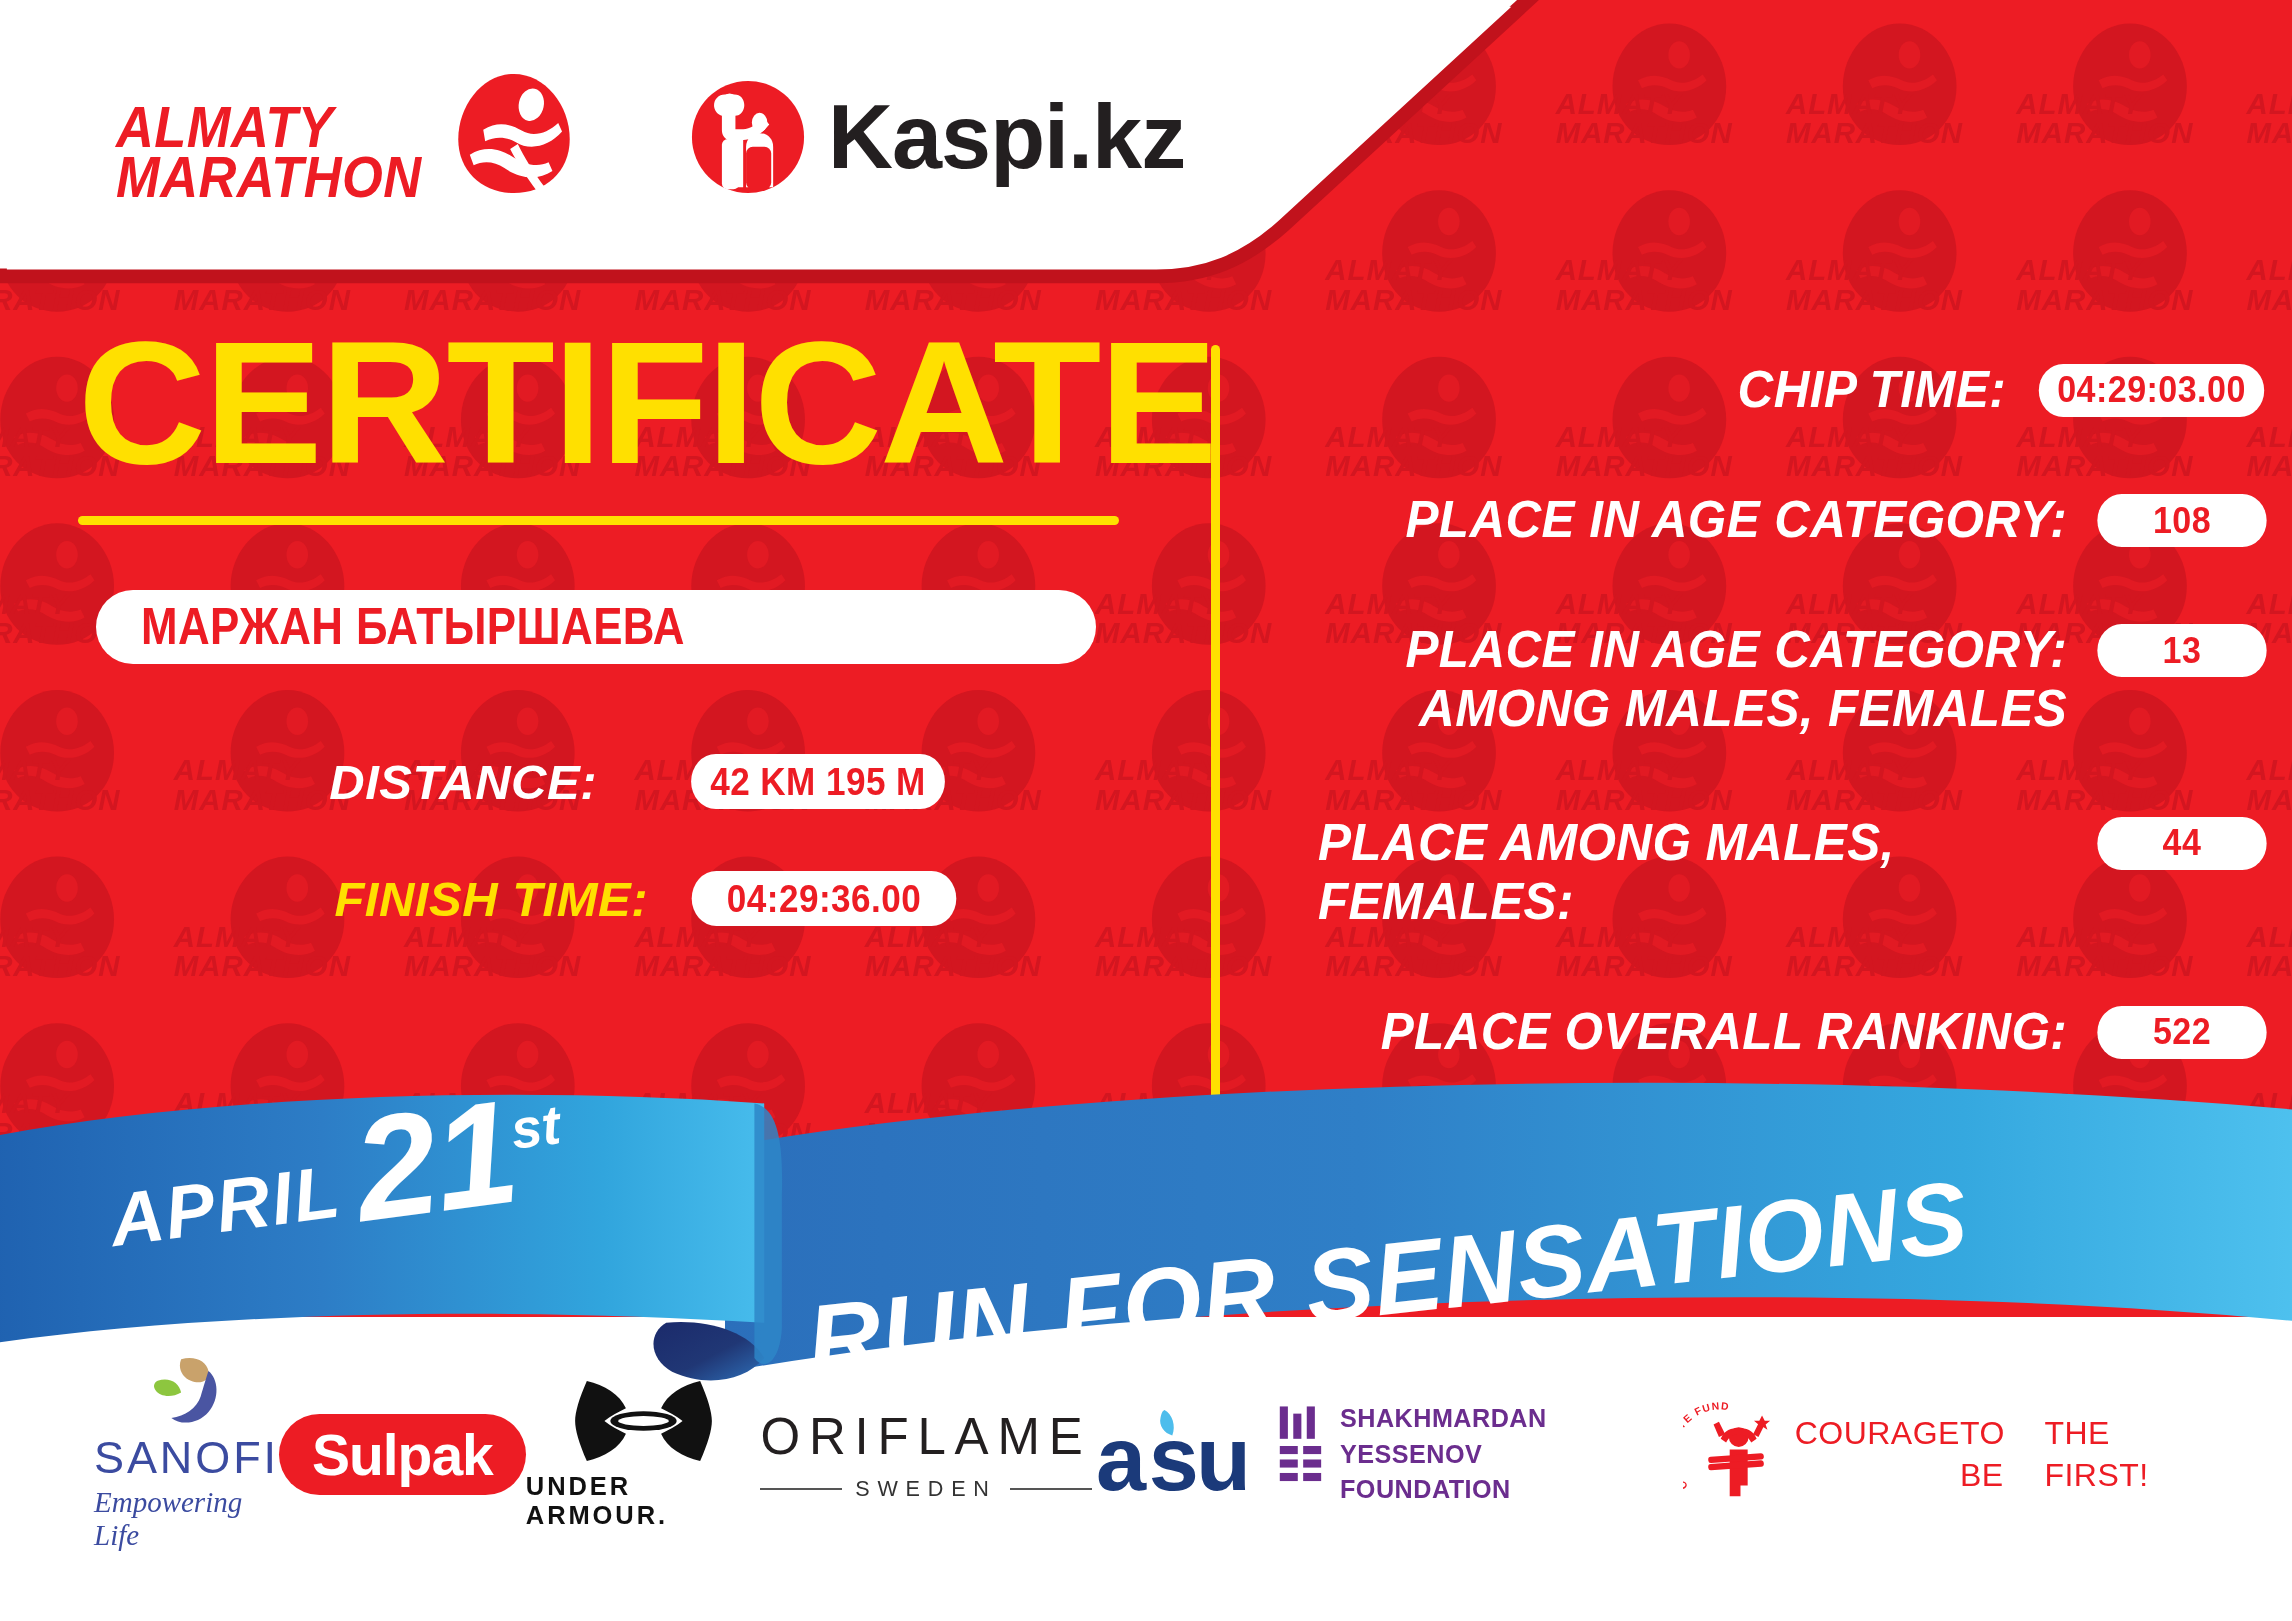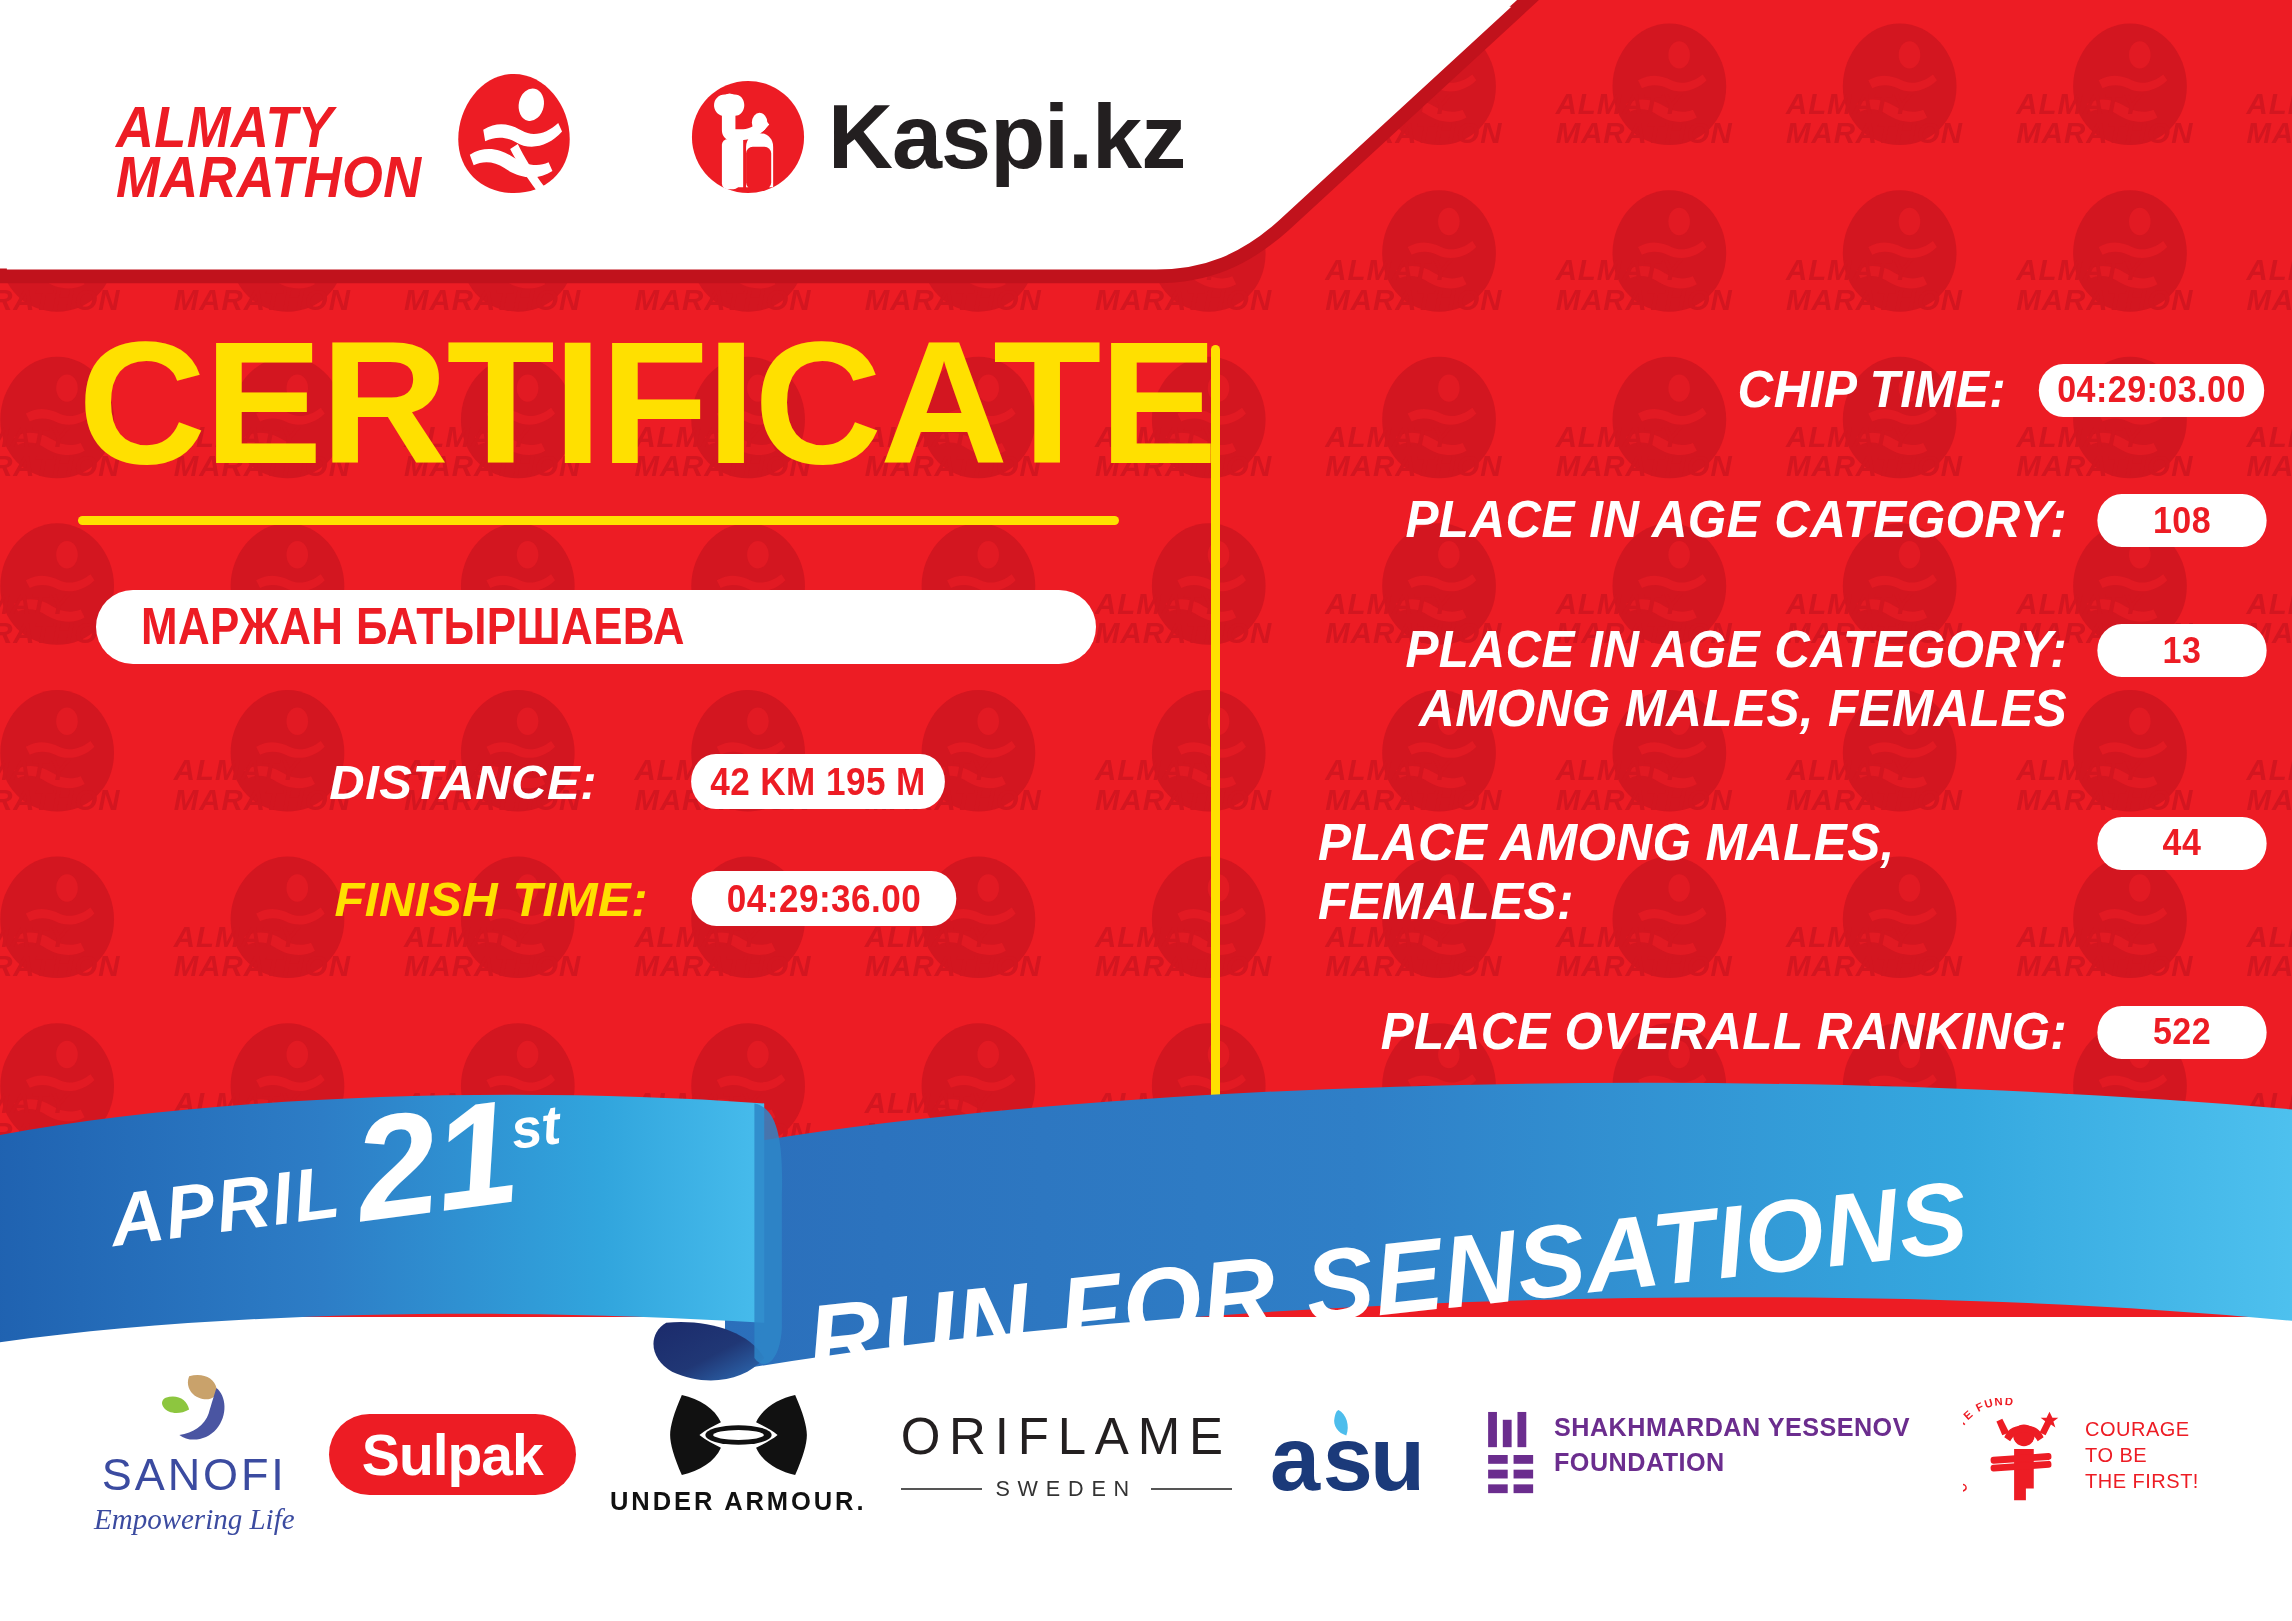--- a/index.html
+++ b/index.html
@@ -299,22 +299,22 @@
     display:flex; flex-direction:column;
     color:#6B2D8E; font-weight:bold; font-size:26.5px;
     line-height:1.35; letter-spacing:0.5px;
     transform:scaleX(0.95); transform-origin:left center;
   }
 
   
   .cour{ display:flex; align-items:center; gap:7.8px; }
   .cour-mark{ width:114px; height:114px; }
   .cour-text{
-    display:flex; flex-direction:column;
-    color:#ED1C24; font-size:20px; line-height:1.3;
+    display:flex; flex-direction:row;
+    color:#ED1C24; font-size:32px; line-height:1.3;
     letter-spacing:0.5px;
   }
 </style>
 </head>
 <body>
 
 <div id="cert">
 
   <div class="wm-layer">
     <svg width="0" height="0" style="position:absolute">

